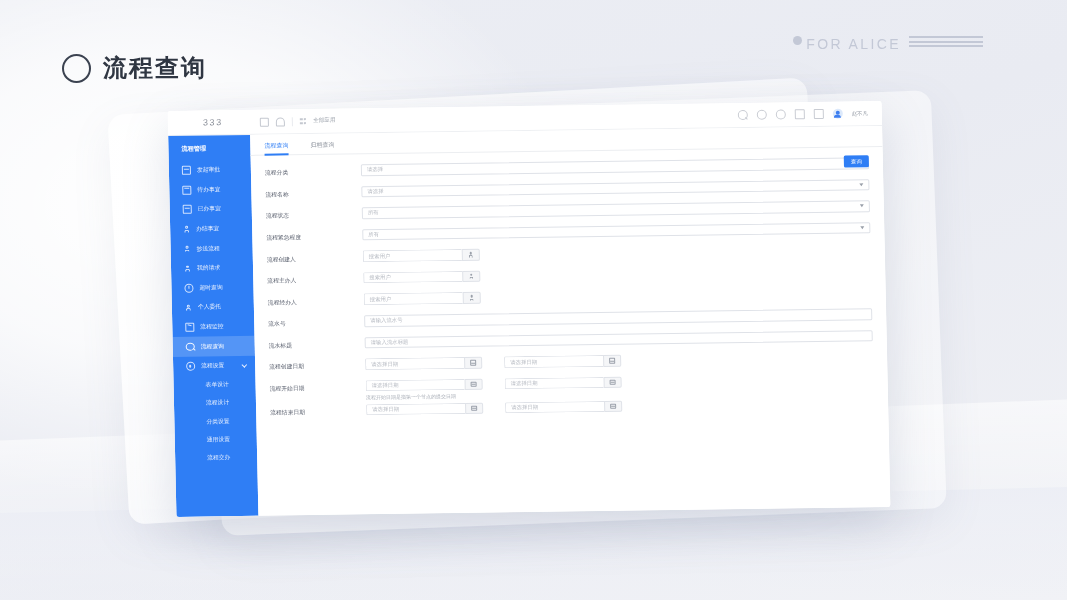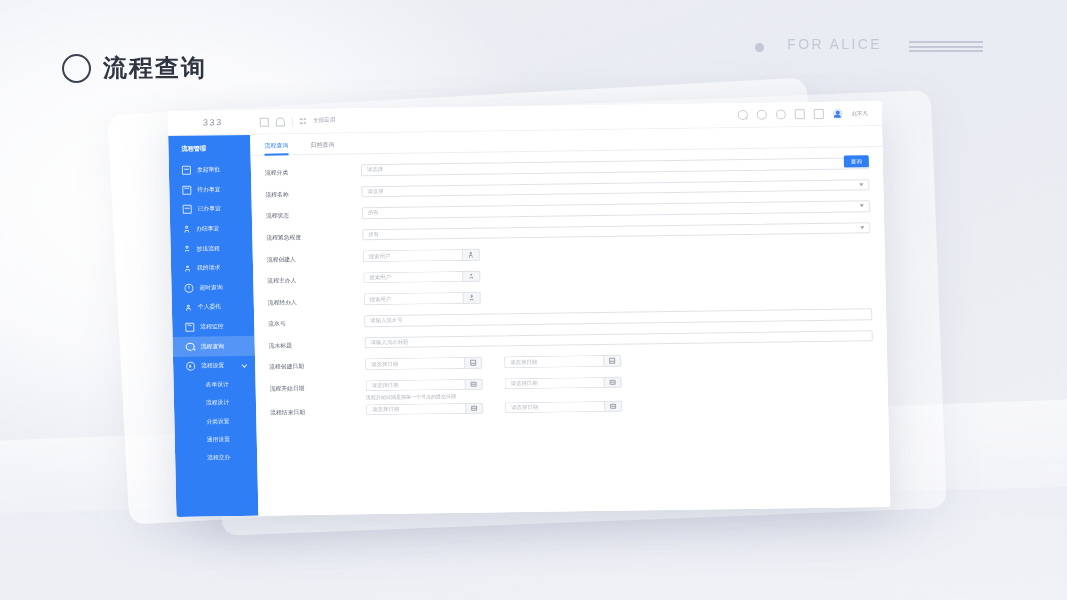--- a/index.html
+++ b/index.html
@@ -27,21 +27,21 @@
     background:linear-gradient(135deg,rgba(255,255,255,0.82),rgba(255,255,255,0.42));}
   .sheet-b{left:214px;top:104px;width:725px;height:418px;transform:rotate(-2.2deg);
     background:linear-gradient(135deg,rgba(255,255,255,0.70),rgba(255,255,255,0.35));}
 
   
   .page-title{position:absolute;left:62px;top:52px;display:flex;align-items:center;gap:12px;z-index:6;}
   .title-ring{width:25px;height:25px;border:2.3px solid #3b4250;border-radius:50%;}
   .title-text{font-size:24px;font-weight:700;color:#2f3642;letter-spacing:2px;
     font-family:"DejaVu Sans","Liberation Sans",sans-serif;}
 
-  .brand{position:absolute;right:84px;top:36px;display:flex;align-items:flex-end;gap:23px;z-index:6;}
+  .brand{position:absolute;right:84px;top:36px;display:flex;align-items:flex-start;gap:4px;z-index:6;}
   .brand-dot{width:9px;height:9px;border-radius:50%;background:#c3c8d6;}
   .brand-text{font-size:14px;color:#c3c8d6;letter-spacing:2.4px;}
   .brand-lines{display:flex;flex-direction:column;gap:2.5px;margin-left:4px;}
   .brand-lines i{display:block;width:74px;height:2px;background:#c3c8d6;}
 
   
   .mock-wrap{position:absolute;left:172px;top:106px;width:714px;height:406px;z-index:5;
     transform:rotate(-1.25deg) skewY(0.45deg);
     box-shadow:0 18px 46px rgba(110,122,155,0.22);
     border-radius:3px;overflow:hidden;background:#fff;}

